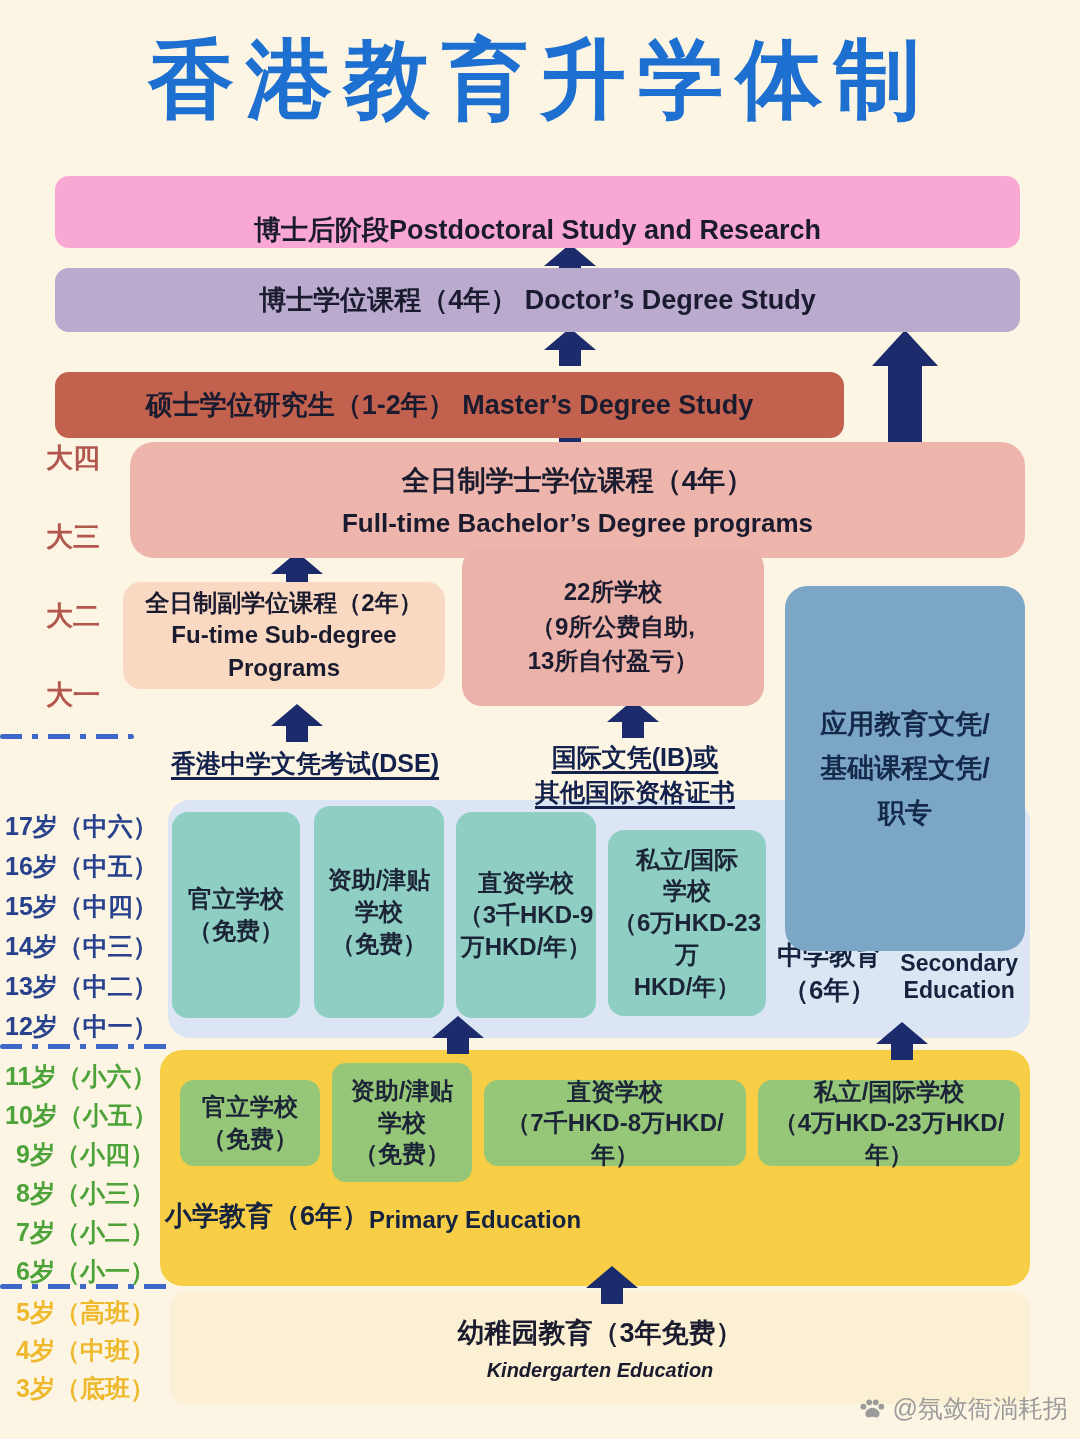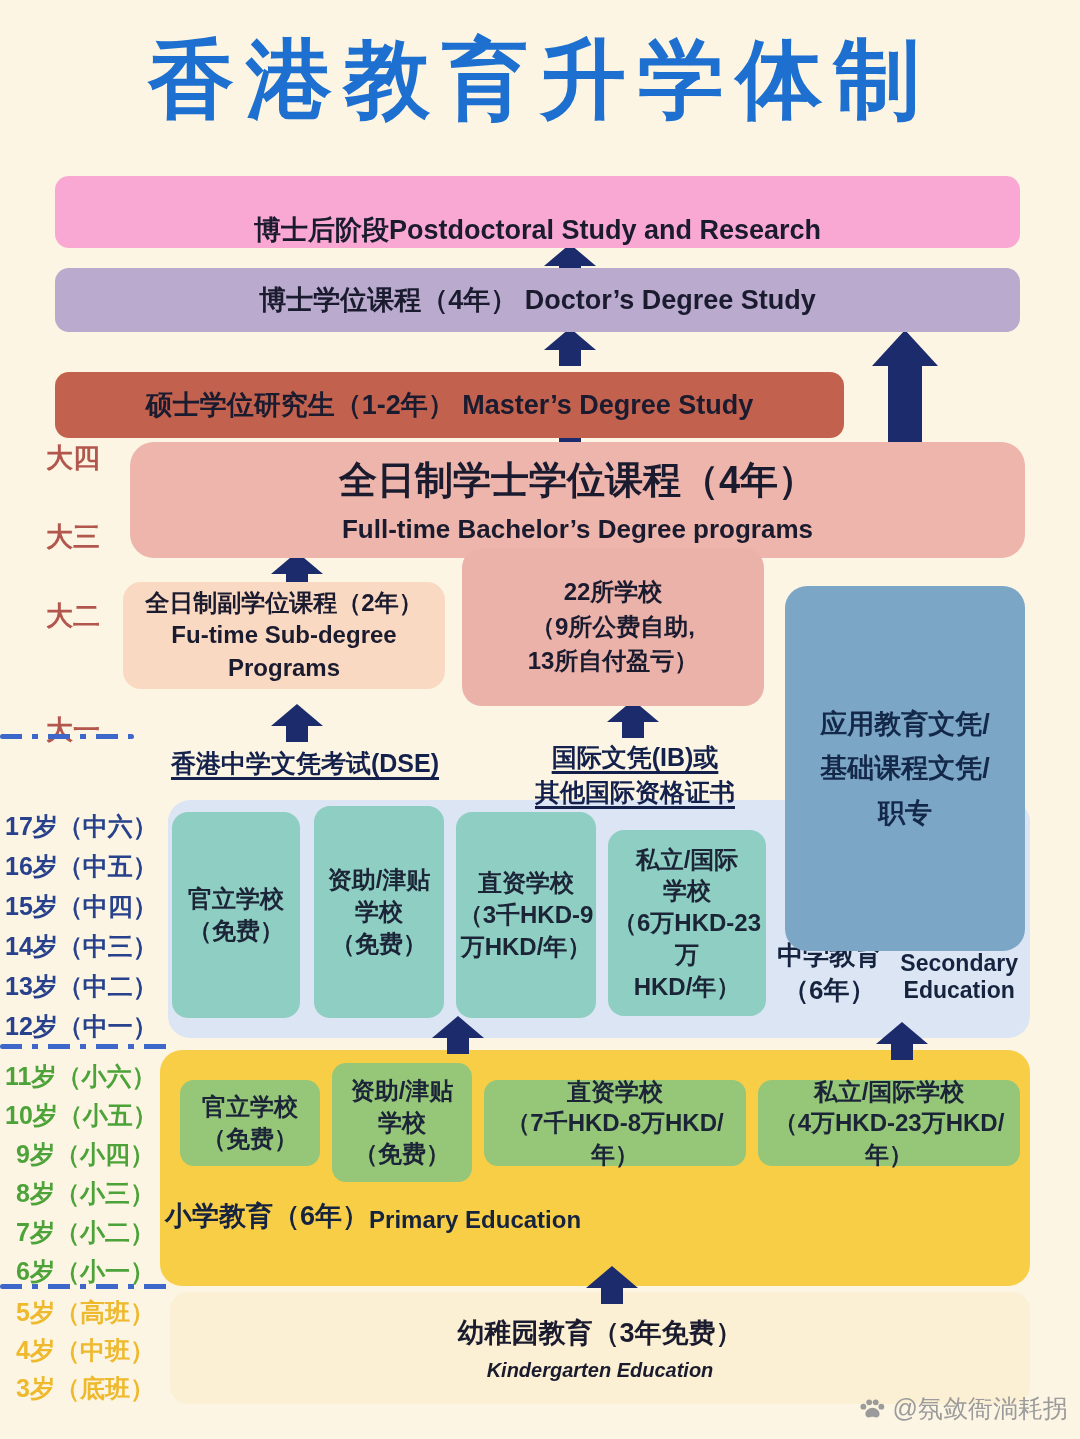--- a/index.html
+++ b/index.html
@@ -10,21 +10,21 @@
   .title{position:absolute;left:0;top:22px;width:1080px;margin:0;text-align:center;
          font-size:86px;font-weight:900;letter-spacing:12px;color:#1E70D0;z-index:2;}
   .bar{display:flex;align-items:center;justify-content:center;border-radius:14px;
        font-weight:bold;font-size:27px;color:#1B1B2F;}
   .bar-postdoc{background:#f9a8d4;align-items:flex-end;}
   .bar-doctor{background:#B9AACE;}
   .bar-master{background:#C2614E;}
   .box{display:flex;flex-direction:column;align-items:center;justify-content:center;
        text-align:center;font-weight:bold;color:#1B1B2F;}
   .bachelor{background:#EDB5AC;border-radius:24px;}
-  .bachelor .l1{font-size:38px;}
+  .bachelor .l1{font-size:28px;}
   .bachelor .l2{font-size:26px;margin-top:8px;}
   .subdeg{background:#FAD9C3;border-radius:18px;font-size:24px;line-height:1.35;}
   .box22{background:#EBB2AA;border-radius:20px;font-size:24px;line-height:1.45;}
   .applied{background:#7CA6C6;border-radius:22px;font-size:27px;line-height:1.65;color:#14294A;}
   .panel-secondary{background:#DBE5F4;border-radius:22px;}
   .panel-primary{background:#F8CE47;border-radius:22px;}
   .kinder{background:#FBF0D3;border-radius:18px;}
   .kinder .l1{font-size:27px;}
   .kinder .l2{font-size:20px;margin-top:8px;font-style:italic;}
   .school{display:flex;flex-direction:column;align-items:center;justify-content:center;
@@ -97,21 +97,21 @@
   </div>
 
   <div class="box bachelor abs z2" style="left:130px;top:442px;width:895px;height:116px">
     <span class="l1">全日制学士学位课程（4年）</span>
     <span class="l2">Full-time Bachelor’s Degree programs</span>
   </div>
 
   <div class="year-label abs" style="left:28px;top:440px">大四</div>
   <div class="year-label abs" style="left:28px;top:519px">大三</div>
   <div class="year-label abs" style="left:28px;top:598px">大二</div>
-  <div class="year-label abs" style="left:28px;top:712px">大一</div>
+  <div class="year-label abs" style="left:28px;top:677px">大一</div>
 
   <div class="arrow arrow-sm abs z1" style="left:271px;top:552px">
     <div class="head"></div>
     <div class="shaft"></div>
   </div>
 
   <div class="box subdeg abs z2" style="left:123px;top:582px;width:322px;height:107px">全日制副学位课程（2年）<br>Fu-time Sub-degree<br>Programs</div>
 
   <div class="box box22 abs z2" style="left:462px;top:548px;width:302px;height:158px">22所学校<br>（9所公费自助,<br>13所自付盈亏）</div>
 

